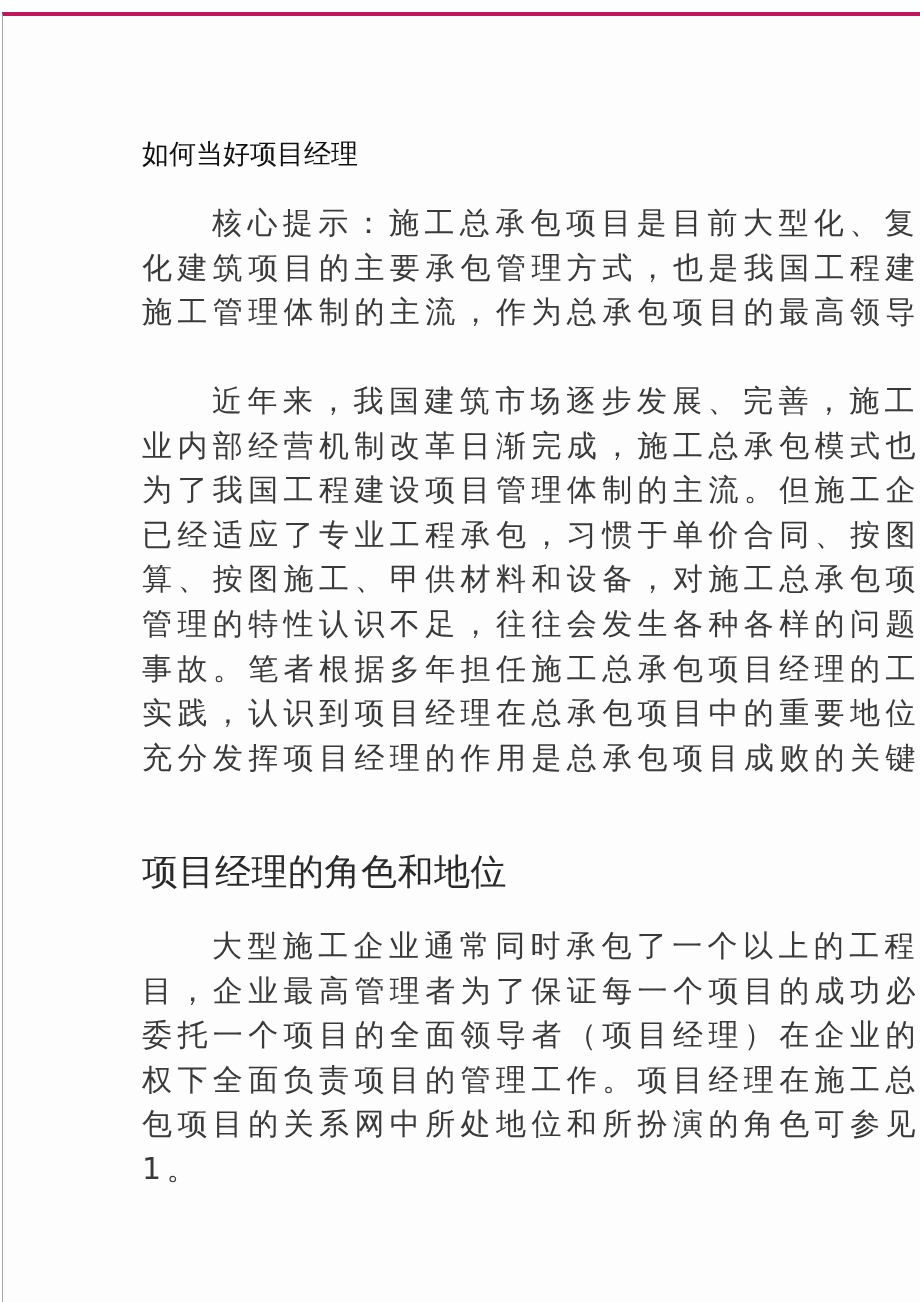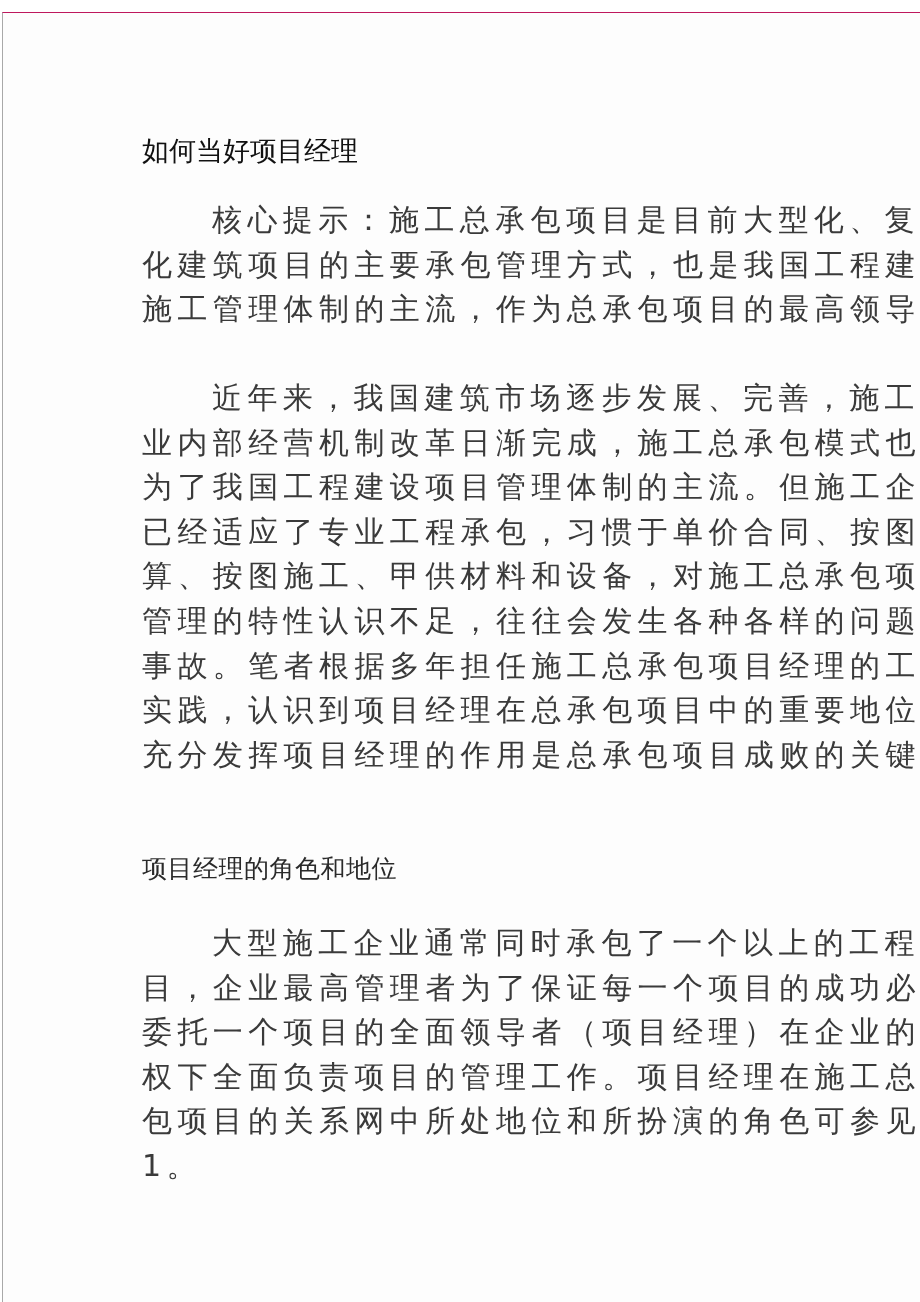--- a/index.html
+++ b/index.html
@@ -14,21 +14,21 @@
       overflow: hidden;
       font-family: "DejaVu Sans", "Liberation Sans", sans-serif;
     }
     .page {
       position: absolute;
       left: 2px;
       top: 12px;
       width: 918px;
       height: 1290px;
       background: #fdfdfd;
-      border-top: 1px solid #be185d;
+      border-top: 4px solid #be185d;
       border-left: 1px solid #a9a9a9;
       box-sizing: border-box;
     }
     .content {
       position: absolute;
       left: 139px;
       top: 0;
       width: 640px;
     }
     .title {
@@ -58,21 +58,21 @@
       white-space: nowrap;
       letter-spacing: 5.4px;
     }
     .line.indent {
       padding-left: 70px;
     }
     .section-heading {
       position: absolute;
       left: 0;
       margin: 0;
-      font-size: 25px;
+      font-size: 36px;
       line-height: 36px;
       color: #2a2a2a;
       white-space: nowrap;
       font-weight: normal;
       letter-spacing: 0.5px;
     }
   </style>
 </head>
 <body>
 

